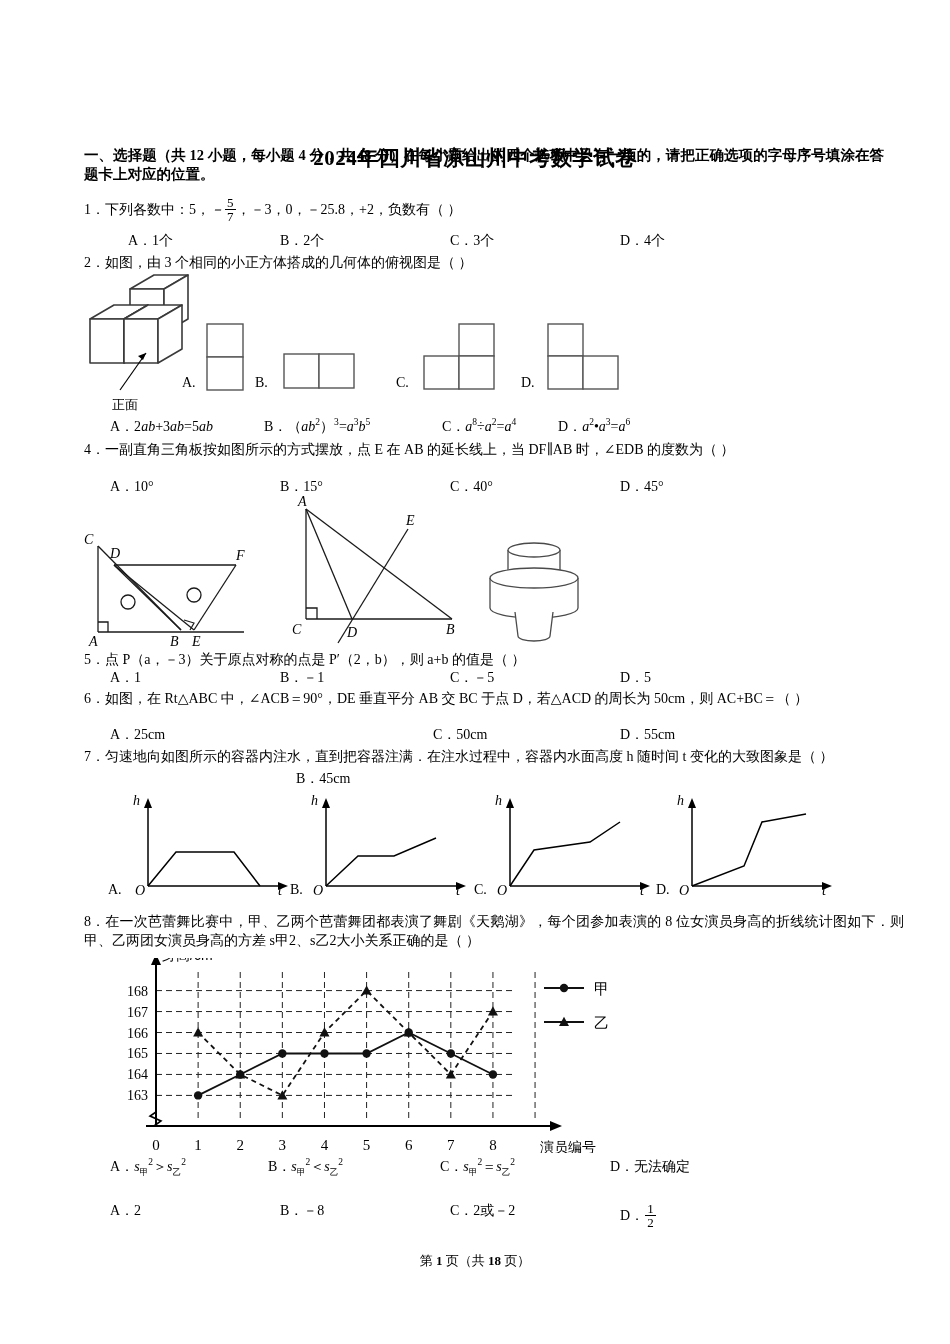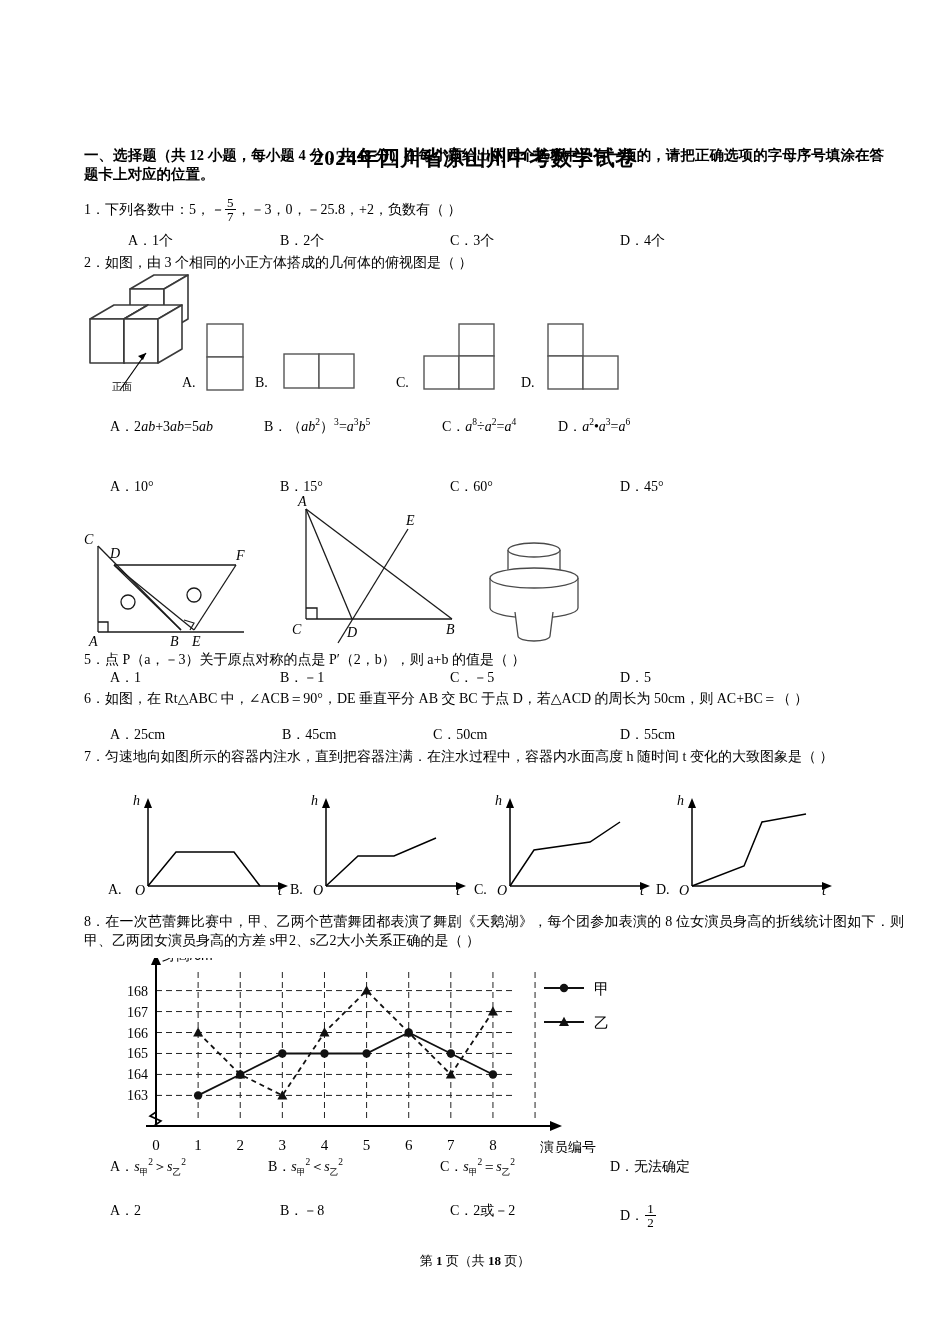--- a/index.html
+++ b/index.html
@@ -91,21 +91,21 @@
 
         <polygon points="40,47 64,33 98,33 74,47"></polygon>
         <polygon points="40,47 74,47 74,91 40,91"></polygon>
         <polygon points="74,47 98,33 98,77 74,91"></polygon>
       </g>
 
       <line x1="36" y1="118" x2="62" y2="81" stroke="#000" stroke-width="1.2"></line>
       <polygon points="62,81 54,84 59,88" fill="#000"></polygon>
     </svg>
   </div>
-  <div style="position:absolute; left:112px; top:380px; font-size:10px;" class="lbl-cn">正面</div>
+  <div style="position:absolute; left:112px; top:396px; font-size:13px;" class="lbl-cn">正面</div>
 
   <span class="opt" style="position:absolute; left:182px; top:375px; font-size:14px;">A.</span>
   <div class="fig" style="left:205px; top:322px;">
     <svg width="40" height="70">
         <g fill="#fff" stroke="#555" stroke-width="1.4">
       <rect x="2" y="2" width="36" height="33"></rect>
           <rect x="2" y="35" width="36" height="33"></rect>
     </g>
       </svg>
   </div>
@@ -142,24 +142,27 @@
       </svg>
   </div>
 
   <div class="opts" style="left:110px; top:418px; width:820px;">
     <span class="opt" style="left:0px;">A．2<i class="v">ab</i>+3<i class="v">ab</i>=5<i class="v">ab</i></span>
     <span class="opt" style="left:154px;">B．（<i class="v">ab</i><sup>2</sup>）<sup>3</sup>=<i class="v">a</i><sup>3</sup><i class="v">b</i><sup>5</sup></span>
     <span class="opt" style="left:332px;">C．<i class="v">a</i><sup>8</sup>÷<i class="v">a</i><sup>2</sup>=<i class="v">a</i><sup>4</sup></span>
     <span class="opt" style="left:448px;">D．<i class="v">a</i><sup>2</sup>•<i class="v">a</i><sup>3</sup>=<i class="v">a</i><sup>6</sup></span>
   </div>
 
+  <div class="q" style="left:84px; top:440px; width:822px; text-align:justify;">
+    <span class="qnum">4．</span><span>一副直角三角板按如图所示的方式摆放，点 E 在 AB 的延长线上，当 DF∥AB 时，∠EDB 的度数为（      ）</span>
+  </div>
   <div class="opts" style="left:110px; top:478px; width:800px;">
     <span class="opt" style="left:0px;">A．10°</span>
     <span class="opt" style="left:170px;">B．15°</span>
-    <span class="opt" style="left:340px;">C．60°</span>
+    <span class="opt" style="left:340px;">C．40°</span>
     <span class="opt" style="left:510px;font-family:Liberation Serif, serif;">D．45°</span>
   </div>
 
   <div class="fig" style="left:84px; top:522px;">
     <svg width="190" height="125" viewBox="0 0 190 125">
       <g fill="none" stroke="#1a1a1a" stroke-width="1.3">
 
         <line x1="14" y1="110" x2="14" y2="24"></line>
         <line x1="14" y1="24" x2="97" y2="108"></line>
         <line x1="14" y1="110" x2="160" y2="110"></line>
@@ -232,21 +235,21 @@
     <span class="opt" style="left:170px;">B．－1</span>
     <span class="opt" style="left:340px;">C．－5</span>
     <span class="opt" style="left:510px;">D．5</span>
   </div>
 
   <div class="q" style="left:84px; top:689px; width:800px; text-align:justify;">
     <span class="qnum">6．</span><span>如图，在 Rt△ABC 中，∠ACB＝90°，DE 垂直平分 AB 交 BC 于点 D，若△ACD 的周长为 50cm，则 AC+BC＝（      ）</span>
   </div>
   <div class="opts" style="left:110px; top:726px; width:800px;">
     <span class="opt" style="left:0px;">A．25cm</span>
-    <span class="opt" style="left:172px;">B．45cm</span>
+    <span class="opt" style="left:186px;margin-top:44px;">B．45cm</span>
     <span class="opt" style="left:323px;">C．50cm</span>
     <span class="opt" style="left:510px;">D．55cm</span>
   </div>
 
   <div class="q" style="left:84px; top:747px; width:800px; text-align:justify;">
     <span class="qnum">7．</span><span>匀速地向如图所示的容器内注水，直到把容器注满．在注水过程中，容器内水面高度 h 随时间 t 变化的大致图象是（      ）</span>
   </div>
 
   <span class="opt" style="position:absolute; left:108px; top:882px; font-size:14px;">A.</span>
   <div class="fig" style="left:130px; top:790px;">

